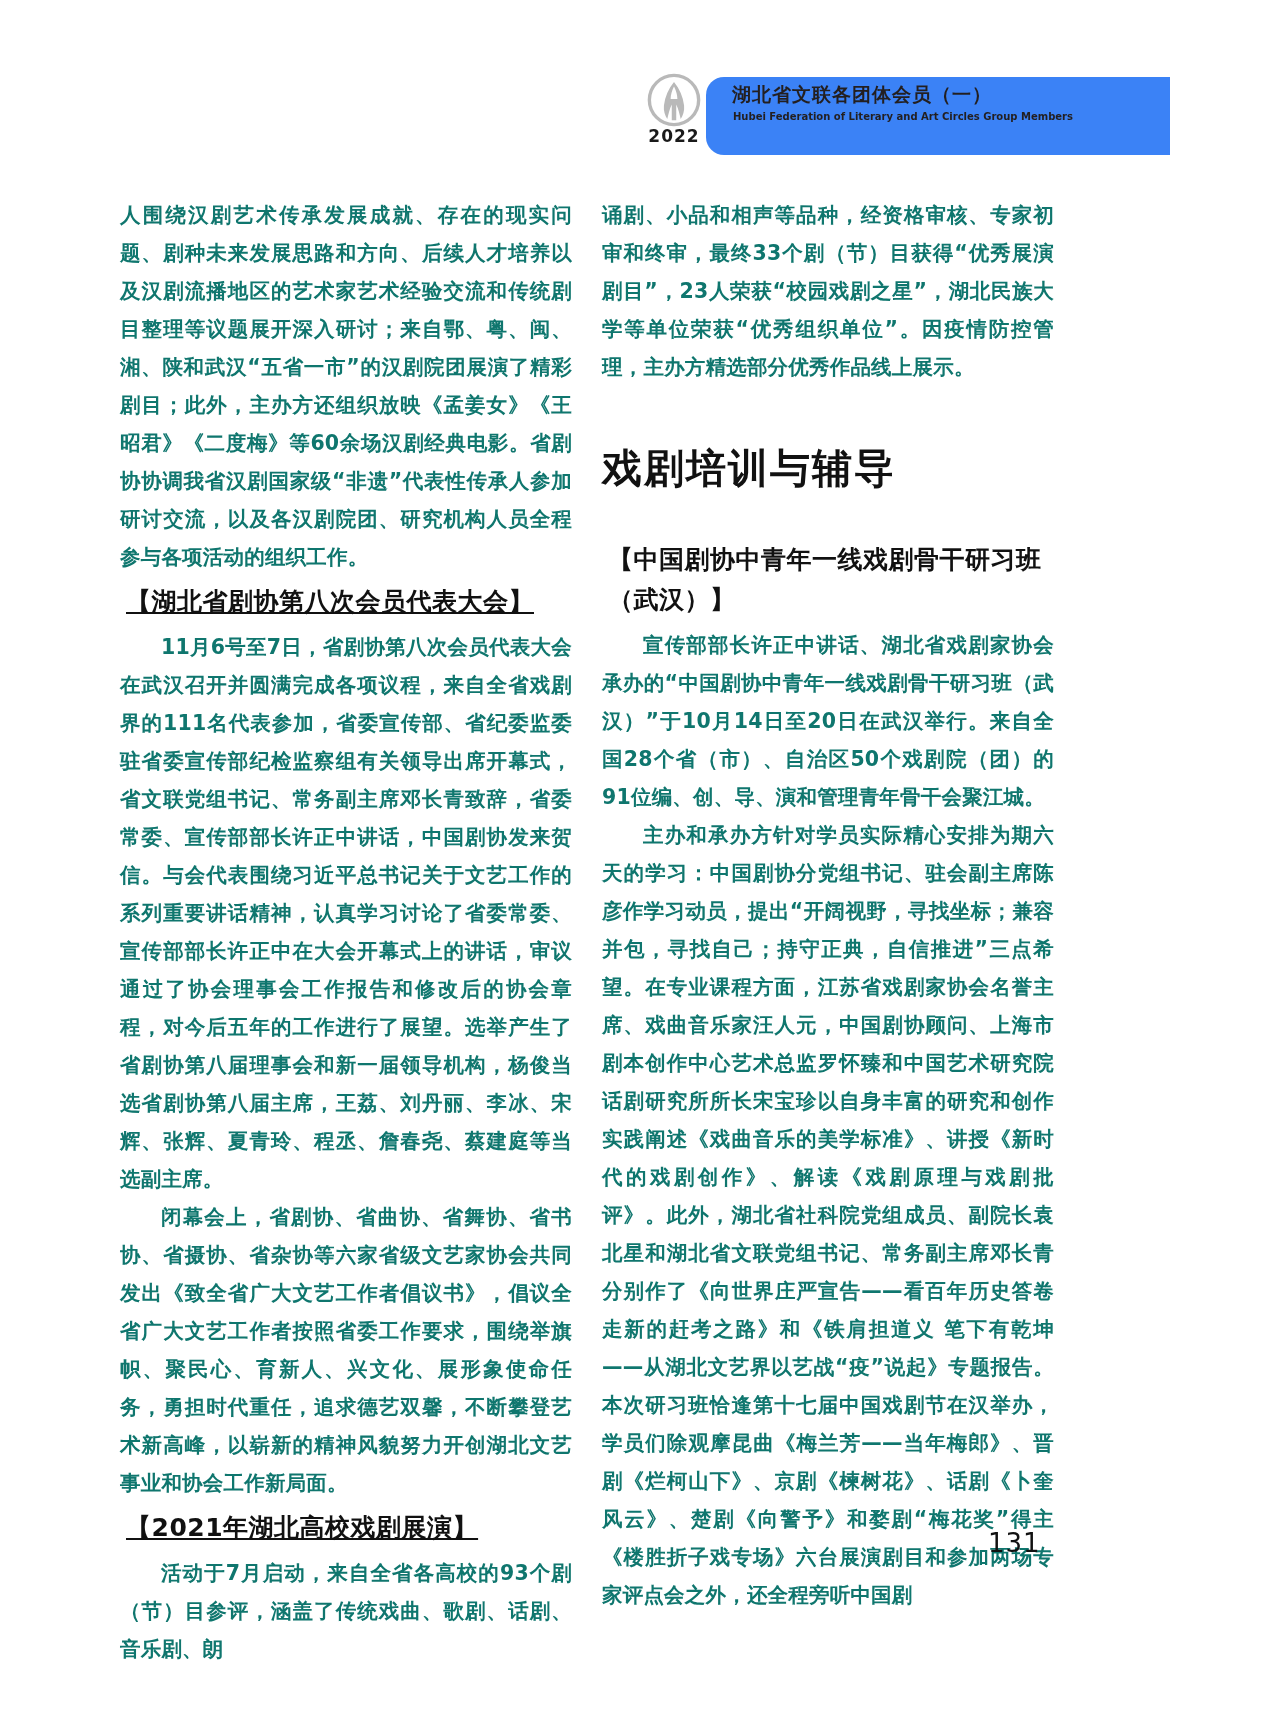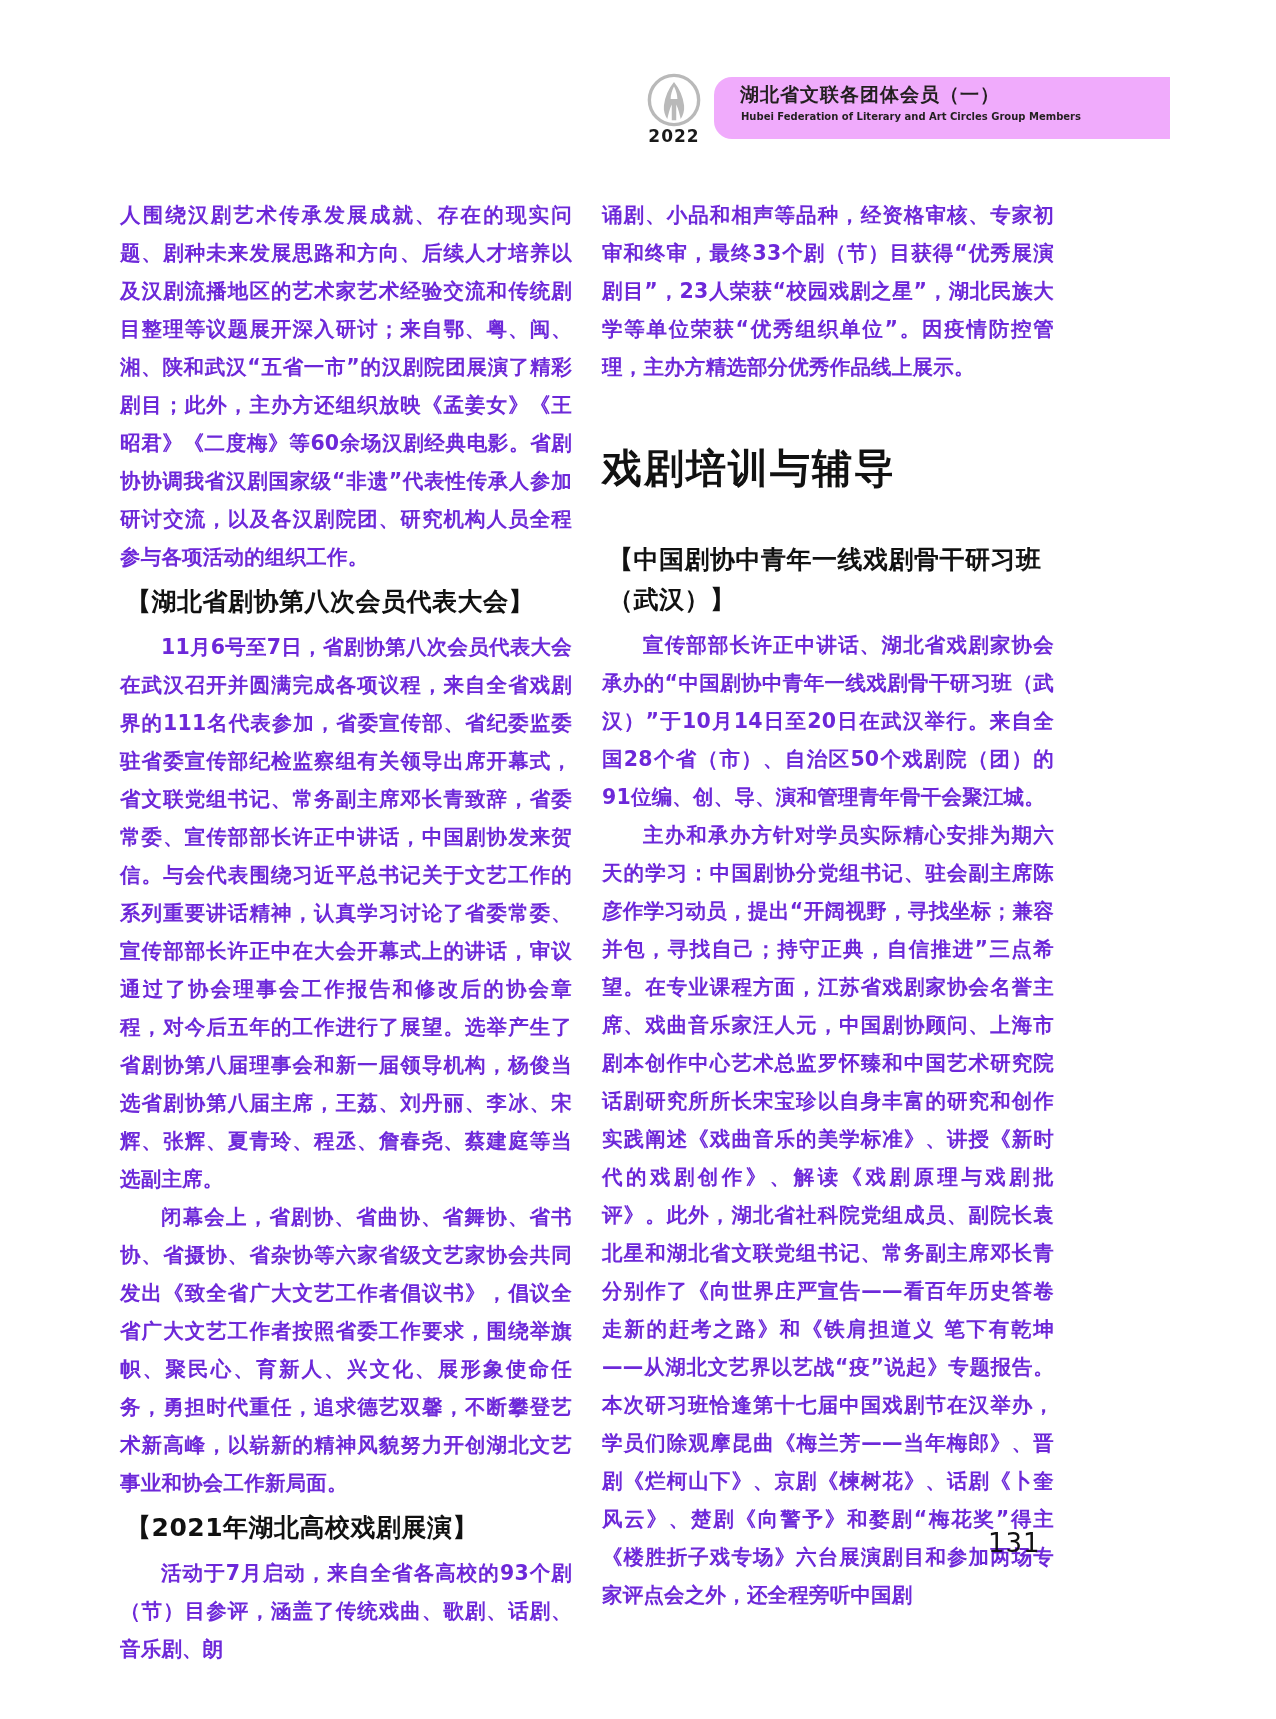--- a/index.html
+++ b/index.html
@@ -41,25 +41,25 @@
   .logo-year {
     font-family: "DejaVu Sans", sans-serif;
     font-weight: bold;
     font-size: 17px;
     letter-spacing: 1px;
     color: #1a1a1a;
     margin-top: -2px;
   }
   .header-band {
     position: absolute;
-    left: 104px;
+    left: 96px;
     top: 5px;
     right: 0;
-    height: 62px;
-    background: #f0abfc;
+    height: 78px;
+    background: #3b82f6;
     border-radius: 18px 0 0 18px;
   }
   .header-cn {
     position: absolute;
     left: 26px;
     top: 5px;
     font-family: "DejaVu Sans", sans-serif;
     font-weight: bold;
     font-size: 19px;
     letter-spacing: 1px;
@@ -94,37 +94,37 @@
   .col-right { left: 602px; }
 
   p.body-text {
     margin: 0;
     font-family: "DejaVu Sans", "Liberation Sans", sans-serif;
     font-size: 20.5px;
     line-height: 38px;
     text-align: justify;
     text-justify: inter-ideograph;
     text-indent: 2em;
-    color: #6d28d9;
+    color: #0f766e;
     font-weight: 600;
     letter-spacing: 0.2px;
   }
   p.no-indent { text-indent: 0; }
 
   h3.sub-heading {
     margin: 6px;
     font-family: "DejaVu Sans", "Liberation Sans", sans-serif;
     font-size: 25px;
     line-height: 40px;
     font-weight: bold;
     color: #111111;
     letter-spacing: 0.5px;
     text-align: left;
   }
-  .heading-gap-top { margin-top: 32px; }
+  .heading-gap-top { margin-top: 32px; text-decoration: underline; }
   .heading-gap-bottom { margin-bottom: 4px; }
 
   h2.section-title {
     margin: 0;
     font-family: "DejaVu Sans", "Liberation Sans", sans-serif;
     font-size: 40px;
     line-height: 56px;
     font-weight: bold;
     text-align: left;
     letter-spacing: 2px;

